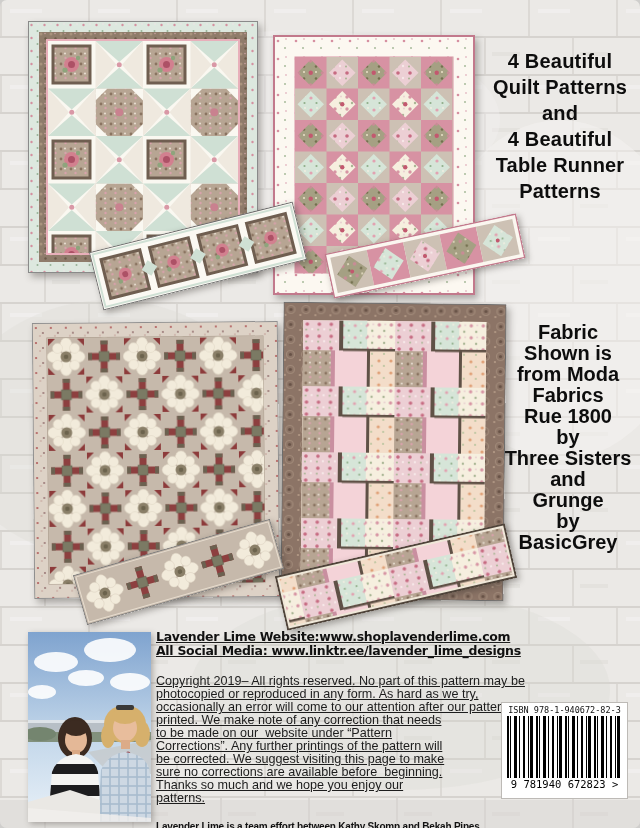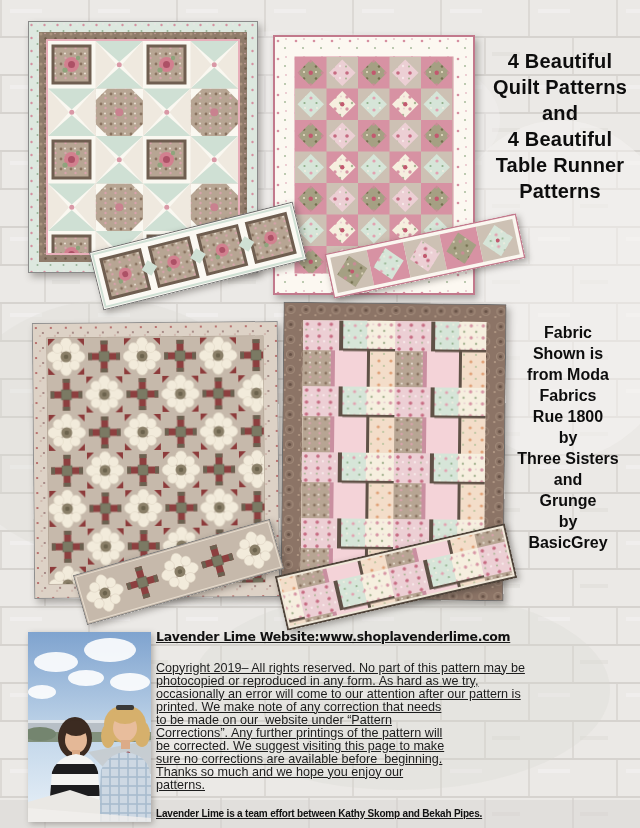--- a/index.html
+++ b/index.html
@@ -1,27 +1,27 @@
 <!DOCTYPE html>
 <html><head>
 <meta charset="utf-8">
 <style>
   html,body{margin:0;padding:0;background:#cfcecc;}
   #page{position:relative;width:640px;height:828px;overflow:hidden;
-        font-family:"Liberation Sans",sans-serif;color:#1d1d1d;}
+        font-family:"Liberation Sans",sans-serif;color:#1d1d1d;border-radius:7px;}
   #page *{box-sizing:border-box;}
   .abs{position:absolute;}
   .piece{position:absolute;box-shadow:3px 4px 7px rgba(60,55,50,.38);}
   .piece svg{display:block;width:100%;height:100%;}
   .runner{box-shadow:2px 3px 6px rgba(60,55,50,.4);}
   .headline{position:absolute;left:478px;top:48px;width:164px;text-align:center;
             font-weight:bold;font-size:20px;line-height:26px;color:#0d0d0d;
             white-space:pre-wrap;letter-spacing:.2px;}
   .fabric-note{position:absolute;left:496px;top:322px;width:144px;text-align:center;
-            font-weight:bold;font-size:16px;line-height:21px;color:#0d0d0d;
+            font-weight:bold;font-size:20px;line-height:21px;color:#0d0d0d;
             white-space:pre-wrap;}
   .footer-text{position:absolute;left:156px;top:630px;width:442px;text-decoration:underline;}
   .footer-head{font-weight:bold;font-size:12.5px;line-height:13.6px;color:#111;
             font-family:"DejaVu Sans",sans-serif;letter-spacing:-0.3px;white-space:pre-wrap;}
   .footer-copy{font-size:12.6px;line-height:13px;color:#1c1c1c;white-space:pre-wrap;
             margin-top:18px;letter-spacing:0px;}
   .footer-team{font-weight:bold;font-size:10px;line-height:11px;color:#111;margin-top:16px;
             letter-spacing:-0.2px;white-space:pre-wrap;}
   .barcode{position:absolute;left:501px;top:702px;width:127px;height:97px;background:#fff;
             border:1px solid #bdbab6;padding:2px 4px 0 4px;text-align:center;}
@@ -460,27 +460,33 @@
       <rect x="93" y="108" width="9" height="9" fill="#dcab88"></rect>
       <path d="M70,190 L73,138 Q80,122 97,120 Q116,122 121,136 L123,150 L123,190 Z" fill="url(#pPlaid)"></path>
 
       <polygon points="0,170 42,158 72,168 72,190 0,190" fill="#eae8e4"></polygon>
       <polygon points="0,176 123,186 123,190 0,190" fill="#f1efec" opacity="0.8"></polygon>
     </svg>
   </div>
 
   <div class="footer-text" style="z-index:3">
     <div class="footer-head">Lavender Lime Website:www.shoplavenderlime.com</div>
+    <div class="footer-head">All Social Media: www.linktr.ee/lavender_lime_designs</div>
     <div class="footer-copy">Copyright 2019– All rights reserved. No part of this pattern may be
 photocopied or reproduced in any form. As hard as we try,
 occasionally an error will come to our attention after our pattern is
 printed. We make note of any correction that needs
 to be made on our  website under “Pattern
 Corrections”. Any further printings of the pattern will
 be corrected. We suggest visiting this page to make
 sure no corrections are available before  beginning.
 Thanks so much and we hope you enjoy our
 patterns.</div>
     <div class="footer-team">Lavender Lime is a team effort between Kathy Skomp and Bekah Pipes.</div>
   </div>
 
+  <div class="barcode" style="z-index:4">
+    <div class="isbn">ISBN 978-1-940672-82-3</div>
+    <div class="bars"></div>
+    <div class="digits">9 781940 672823 &gt;</div>
+  </div>
 
 </div>
 
 </body></html>

